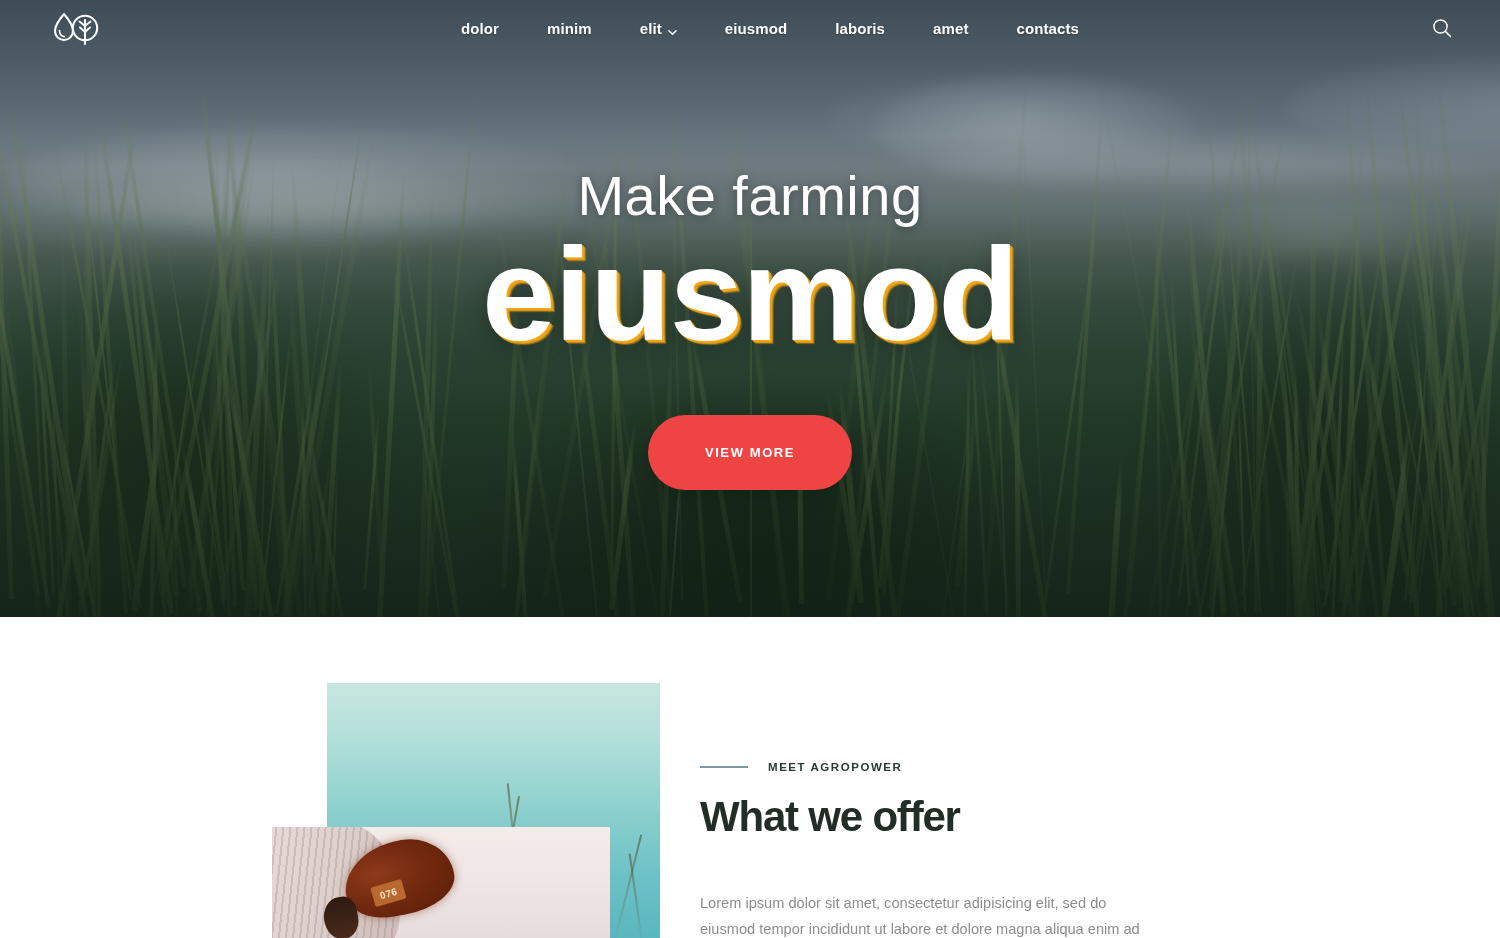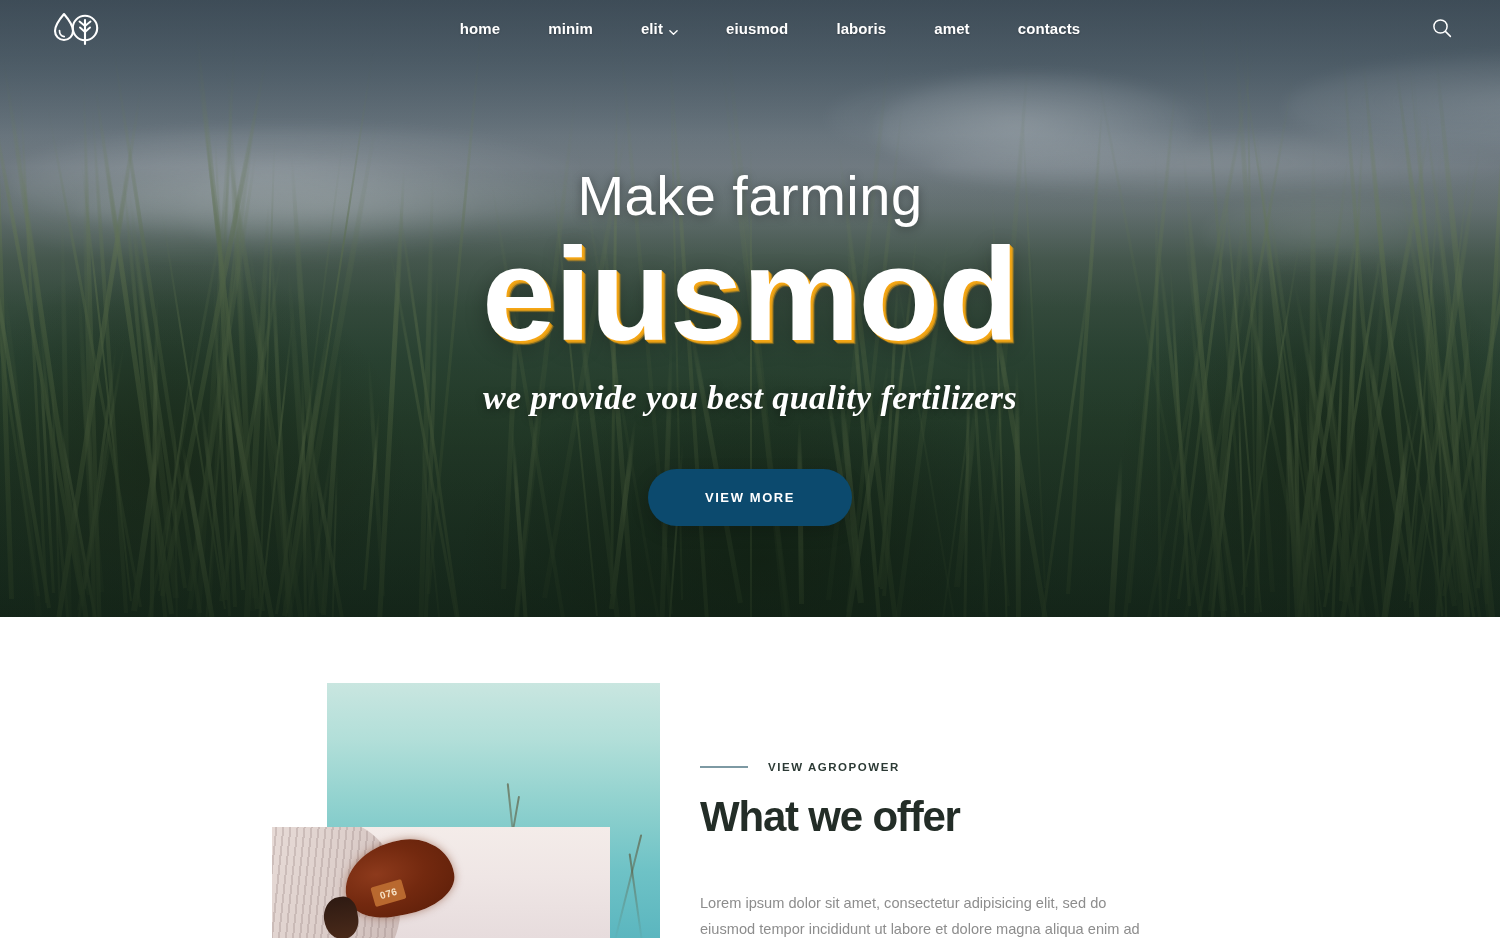--- a/index.html
+++ b/index.html
@@ -128,26 +128,26 @@
     font-weight:700;
     font-size:34px;
     color:#ffffff;
     margin-top:16px;
     letter-spacing:.4px;
     text-shadow:0 2px 8px rgba(0,0,0,.4);
   }
   .hero-btn-wrap { margin-top:52px; }
   .hero-btn {
     display:inline-block;
-    background:#0c4a6e;
+    background:#ef4444;
     color:#ffffff;
     font-size:13px;
     font-weight:700;
     letter-spacing:1.6px;
-    padding:21px 57px;
+    padding:30px 57px;
     border:none;
     border-radius:40px;
     cursor:pointer;
     font-family:"Liberation Sans", sans-serif;
     box-shadow:0 6px 18px rgba(0,0,0,.18);
   }
 
   
   .offer {
     position:relative;
@@ -480,21 +480,21 @@
         <path d="M16 4 C16 4 7 14.5 7 21 C7 26 11 30 16 30 C21 30 25 26 25 21 C25 14.5 16 4 16 4 Z" stroke="#ffffff" stroke-width="2.1" fill="none" stroke-linejoin="round"></path>
         <path d="M11.5 20.5 C11.5 24 13.6 26.3 16.2 26.6" stroke="#ffffff" stroke-width="1.7" fill="none" stroke-linecap="round"></path>
         <circle cx="37" cy="18" r="12.2" stroke="#ffffff" stroke-width="2.1" fill="none"></circle>
         <path d="M37 10 L37 34" stroke="#ffffff" stroke-width="2.1" stroke-linecap="round"></path>
         <path d="M37 16 L31.5 11.5 M37 16 L42.5 11.5 M37 22 L32 17.5 M37 22 L42 17.5" stroke="#ffffff" stroke-width="1.9" stroke-linecap="round"></path>
       </svg>
     </a>
 
     <nav class="nav">
       <a href="#">
-          <span>home</span>
+          <span>dolor</span>
         </a>
       <a href="#">
           <span>minim</span>
         </a>
       <a href="#">
         <span>elit</span>
         <span class="chev">
           <svg width="9" height="9" viewBox="0 0 10 10">
               <path d="M1 3 L5 7 L9 3" stroke="#ffffff" stroke-width="1.5" fill="none" stroke-linecap="round" stroke-linejoin="round"></path>
             </svg>
@@ -518,21 +518,20 @@
       <svg width="22" height="22" viewBox="0 0 22 22" fill="none">
         <circle cx="9.5" cy="9.5" r="6.6" stroke="#ffffff" stroke-width="1.5"></circle>
         <path d="M14.4 14.4 L19.4 19.4" stroke="#ffffff" stroke-width="1.5" stroke-linecap="round"></path>
       </svg>
     </div>
   </header>
 
   <div class="hero-copy">
     <div class="hero-pre">Make farming</div>
     <div class="hero-main">eiusmod</div>
-    <div class="hero-sub">we provide you best quality fertilizers</div>
     <div class="hero-btn-wrap">
       <button class="hero-btn">VIEW MORE</button>
     </div>
   </div>
 </section>
 
 <section class="offer">
 
   <div class="img-top" id="imgTop">
       <div class="stalk" style="left: 178px; top: 112px; height: 150px; width: 2.4px; transform: rotate(10deg); opacity: 0.8;"></div>
@@ -546,19 +545,19 @@
     <div class="cow-body"></div>
     <div class="cow-ear">
       <div class="cow-tag">076</div>
     </div>
     <div class="cow-muzzle"></div>
   </div>
 
   <div class="offer-text">
     <div class="kicker-row">
       <span class="kicker-line"></span>
-      <span class="kicker">VIEW AGROPOWER</span>
+      <span class="kicker">MEET AGROPOWER</span>
     </div>
     <h2 class="offer-title">What we offer</h2>
     <p class="offer-para">Lorem ipsum dolor sit amet, consectetur adipisicing elit, sed do eiusmod tempor incididunt ut labore et dolore magna aliqua enim ad minim veniam, quis nostrud exercitation ullamco laboris nisi ut aliquip.</p>
 
   </div>
 </section>
 
 </body></html>

